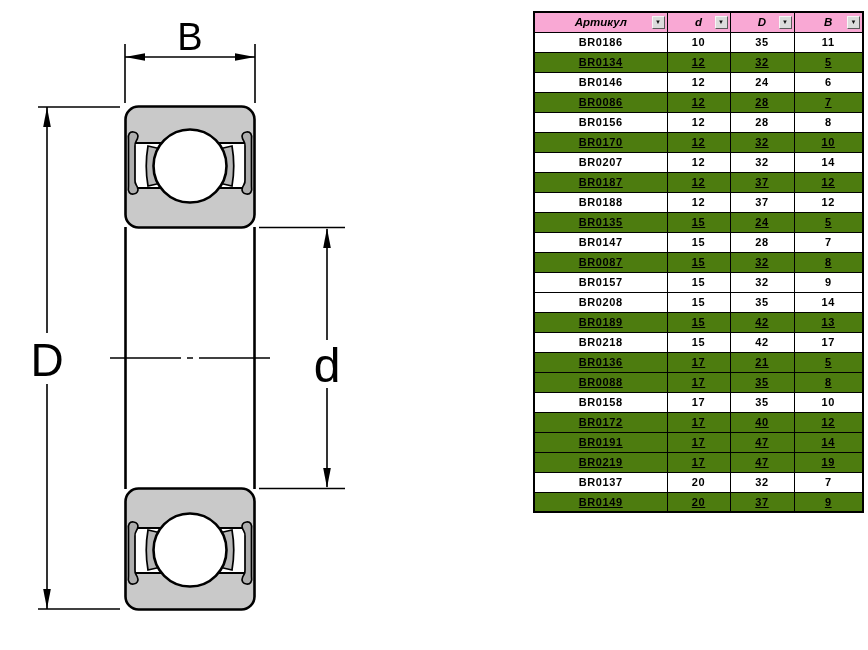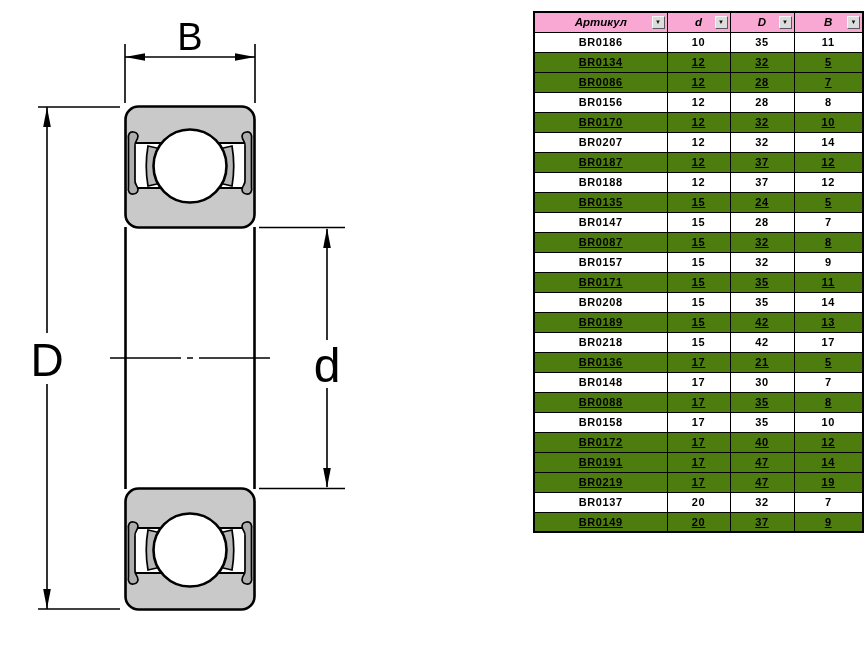--- a/index.html
+++ b/index.html
@@ -119,20 +119,26 @@
           <td>10</td>
           <td>35</td>
           <td>11</td>
         </tr>
         <tr class="alt">
           <td>BR0134</td>
           <td>12</td>
           <td>32</td>
           <td>5</td>
         </tr>
+        <tr>
+          <td>BR0146</td>
+          <td>12</td>
+          <td>24</td>
+          <td>6</td>
+        </tr>
         <tr class="alt">
           <td>BR0086</td>
           <td>12</td>
           <td>28</td>
           <td>7</td>
         </tr>
         <tr>
           <td>BR0156</td>
           <td>12</td>
           <td>28</td>
@@ -179,26 +185,20 @@
           <td>15</td>
           <td>32</td>
           <td>8</td>
         </tr>
         <tr>
           <td>BR0157</td>
           <td>15</td>
           <td>32</td>
           <td>9</td>
         </tr>
-        <tr class="alt">
-          <td>BR0171</td>
-          <td>15</td>
-          <td>35</td>
-          <td>11</td>
-        </tr>
         <tr>
           <td>BR0208</td>
           <td>15</td>
           <td>35</td>
           <td>14</td>
         </tr>
         <tr class="alt">
           <td>BR0189</td>
           <td>15</td>
           <td>42</td>
@@ -208,26 +208,20 @@
           <td>BR0218</td>
           <td>15</td>
           <td>42</td>
           <td>17</td>
         </tr>
         <tr class="alt">
           <td>BR0136</td>
           <td>17</td>
           <td>21</td>
           <td>5</td>
-        </tr>
-        <tr>
-          <td>BR0148</td>
-          <td>17</td>
-          <td>30</td>
-          <td>7</td>
         </tr>
         <tr class="alt">
           <td>BR0088</td>
           <td>17</td>
           <td>35</td>
           <td>8</td>
         </tr>
         <tr>
           <td>BR0158</td>
           <td>17</td>

